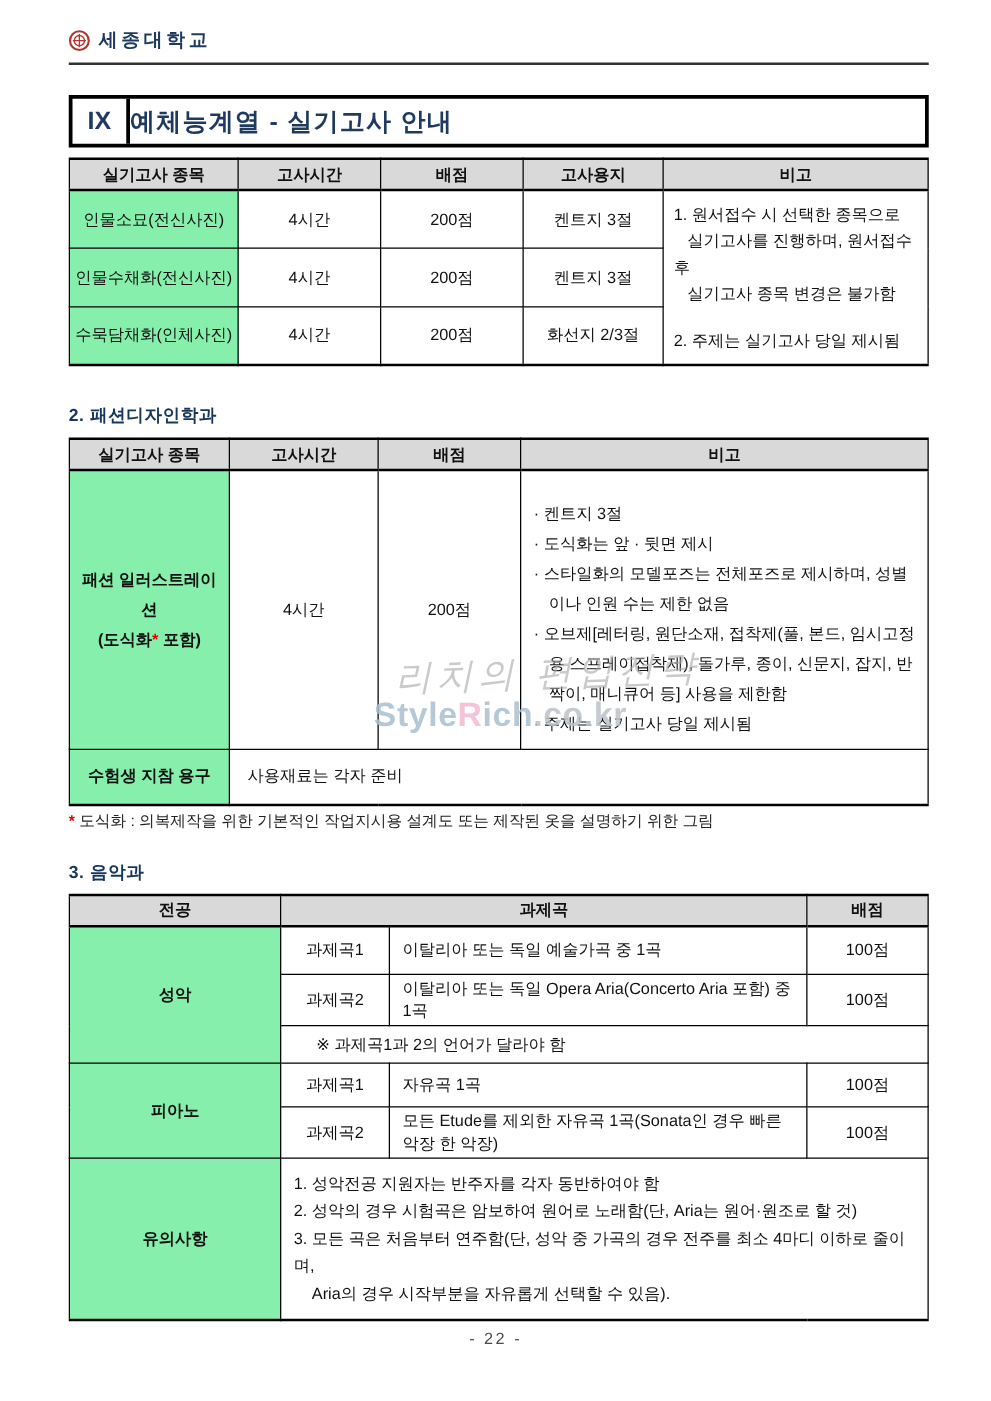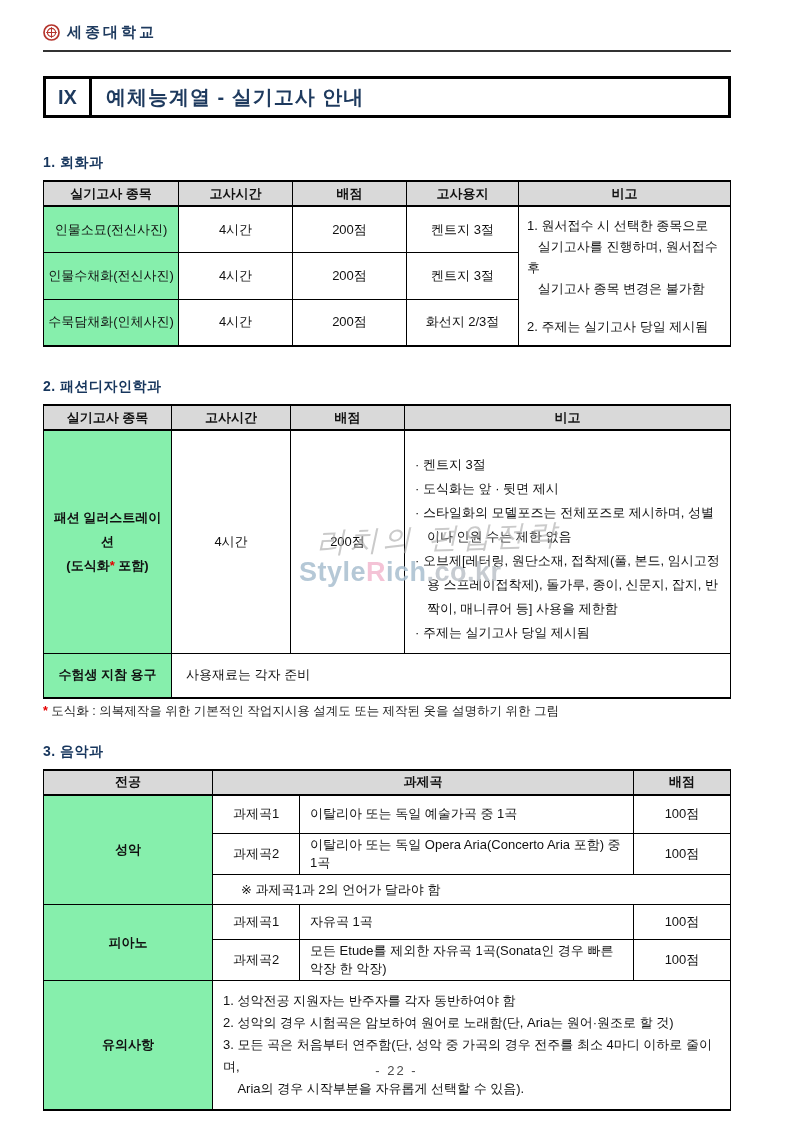--- a/index.html
+++ b/index.html
@@ -1,32 +1,32 @@
 <!DOCTYPE html>
 <html><head>
 <meta charset="utf-8">
 <style>
   * { margin:0; padding:0; box-sizing:border-box; }
   body { background:#fff; }
   .page {
     position:relative; width:793px; height:1121px; background:#ffffff;
     font-family:"Liberation Sans","DejaVu Sans",sans-serif; color:#111; overflow:hidden;
   }
-  .content { position:absolute; left:43px; top:0; width:688px; }
+  .content { position:absolute; left:55px; top:0; width:688px; }
 
   
   .uni-header { margin-top:23px; display:flex; align-items:center; gap:7px; }
   .uni-name { font-size:15px; font-weight:bold; color:#1e3a5e; letter-spacing:3px; }
   .header-rule { margin-top:8px; border-top:2px solid #333; }
 
   
   .title-box { margin-top:24px; border:3px solid #000; height:42px; display:flex; align-items:stretch; }
   .title-index { width:46px; display:flex; align-items:center; justify-content:center;
     border-right:3px solid #000; font-size:20px; font-weight:bold; color:#1e3a5e; }
-  .title-text { display:flex; align-items:center; padding-left:14px; font-size:20px;
+  .title-text { display:flex; align-items:center; font-size:20px;
     font-weight:bold; color:#1e3a5e; letter-spacing:1px; }
 
   .section-heading { color:#17365d; font-weight:bold; font-size:14px; letter-spacing:0.5px; }
   .sh1 { margin-top:36px; }
   .sh2 { margin-top:31px; }
   .sh3 { margin-top:23px; }
 
   table { width:100%; border-collapse:collapse; table-layout:fixed; margin-top:8px;
     border-top:2.5px solid #000; border-bottom:2.5px solid #000; font-size:13px; }
   th, td { border:1px solid #000; text-align:center; vertical-align:middle; padding:2px 4px; }
@@ -86,21 +86,20 @@
       </span>
       <span class="uni-name">세종대학교</span>
     </div>
     <div class="header-rule"></div>
 
     <div class="title-box">
       <div class="title-index">IX</div>
       <div class="title-text">예체능계열 - 실기고사 안내</div>
     </div>
 
-    <div class="section-heading sh1">1. 회화과</div>
     <table class="t1">
       <colgroup>
         <col style="width:135px">
           <col style="width:114px">
           <col style="width:114px">
           <col style="width:112px">
           <col>
       </colgroup>
       <tbody>
           <tr>

